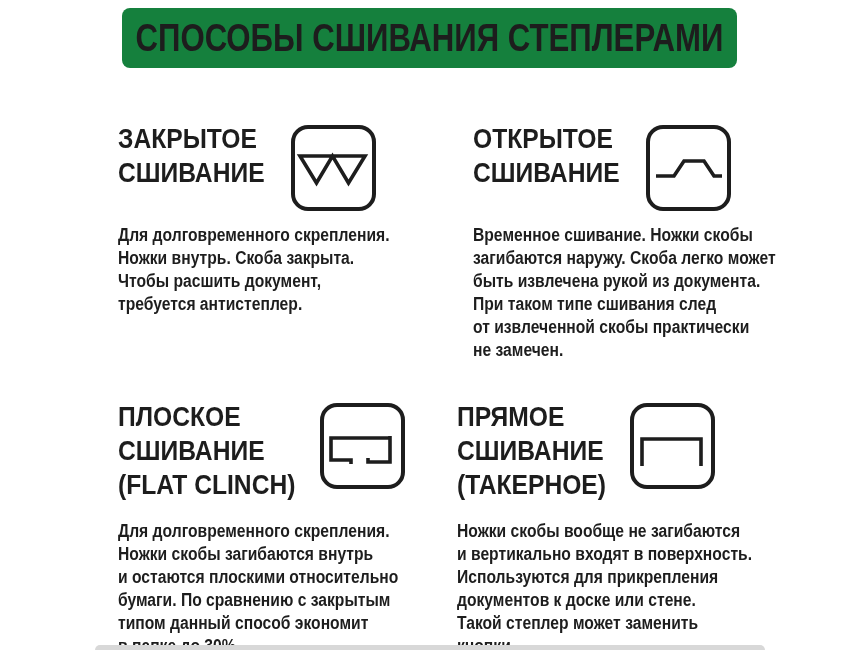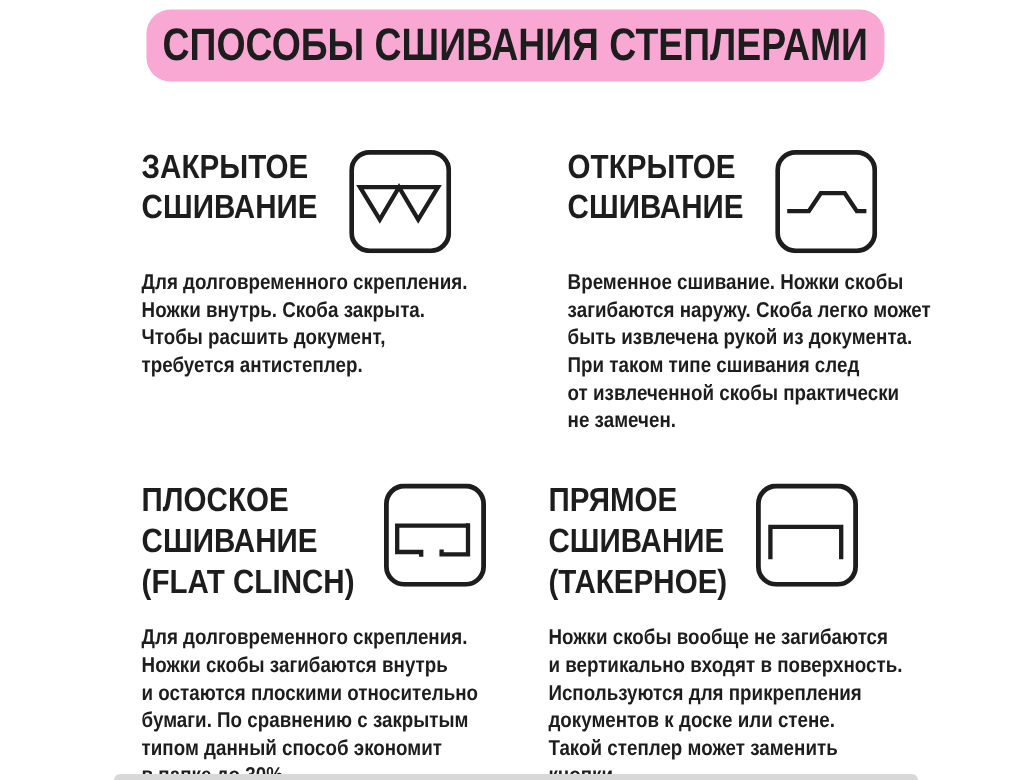--- a/index.html
+++ b/index.html
@@ -6,21 +6,21 @@
   body{
     width:855px;height:650px;
     background:#ffffff;
     position:relative;
     overflow:hidden;
     font-family:"Liberation Sans","DejaVu Sans",sans-serif;
     color:#1d1d1d;
   }
   .banner{
     position:absolute;left:122px;top:8px;width:615px;height:60px;
-    background:#f9a8d4;border-radius:20px;
+    background:#15803d;border-radius:8px;
     display:flex;align-items:center;justify-content:center;
   }
   .banner .title{
     font-size:38px;font-weight:bold;letter-spacing:0px;
     transform:scaleX(0.82);white-space:nowrap;color:#1d1d1d;
   }
   .section{position:absolute;width:300px;}
   #sec1{left:118px;top:120px;}
   #sec2{left:473px;top:120px;}
   #sec3{left:118px;top:398px;}

